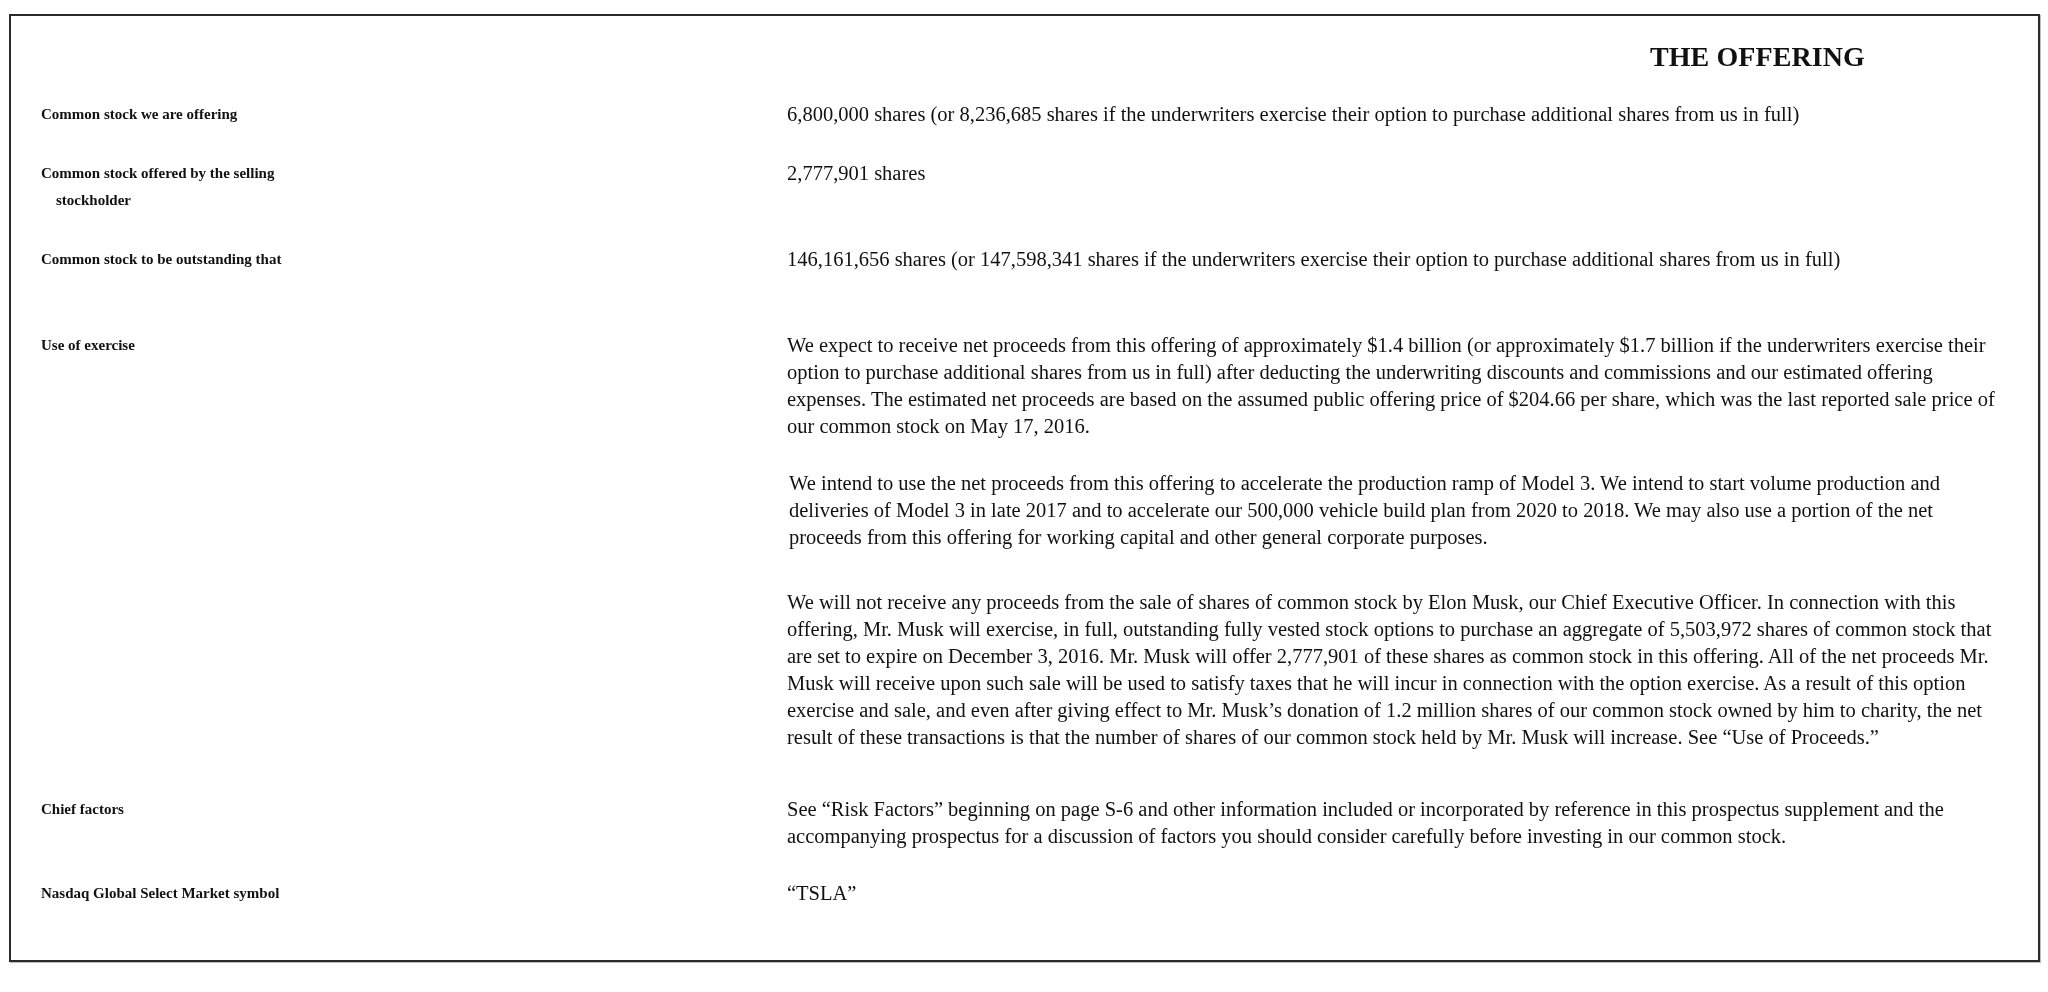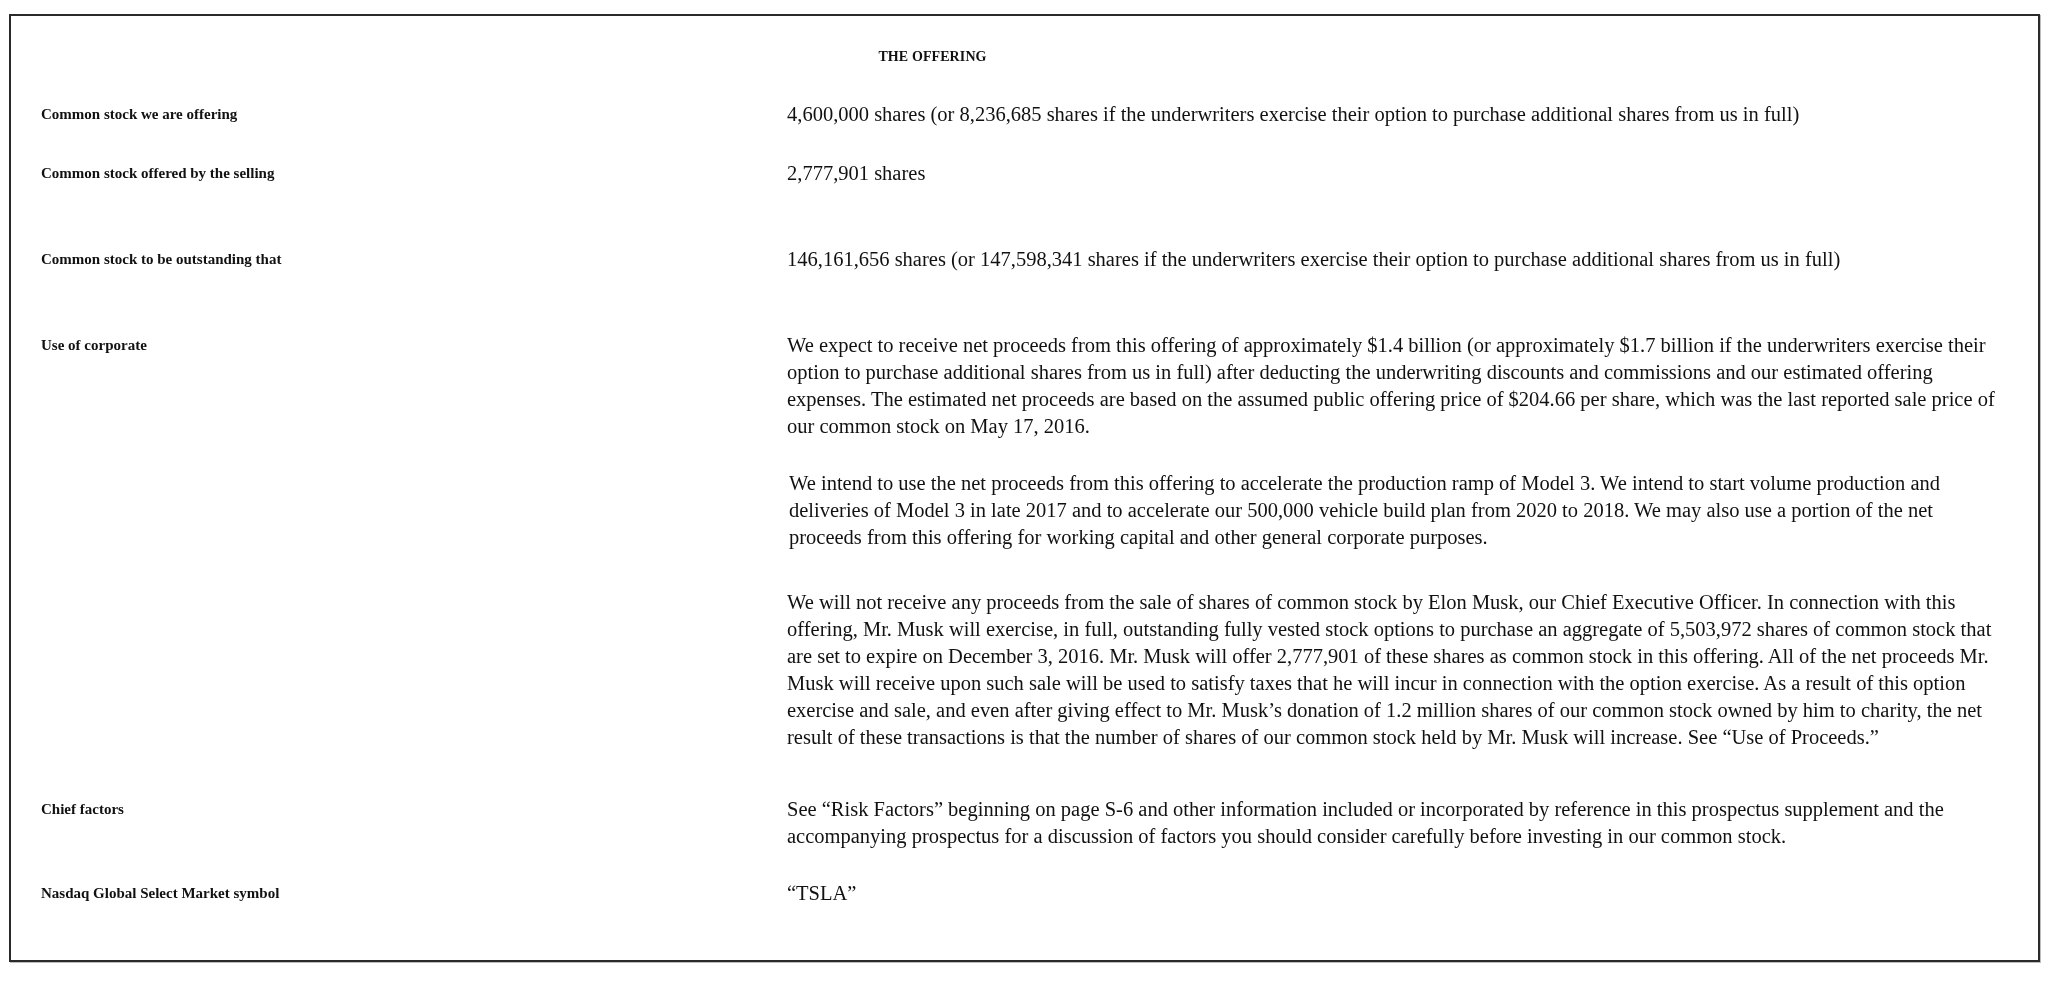--- a/index.html
+++ b/index.html
@@ -23,23 +23,23 @@
       height: 948px;
       border: 2px solid #2a2a2a;
       box-sizing: border-box;
       box-shadow: 1px 1px 0 #bdbdbd;
     }
     .title {
       position: absolute;
       left: 0;
       width: 1865px;
       top: 44px;
-      text-align: center;
+      text-align: right;
       font-weight: bold;
-      font-size: 14px;
+      font-size: 28px;
       line-height: 26px;
       letter-spacing: 0.1px;
     }
     .row {
       position: absolute;
       left: 0;
       width: 2048px;
     }
     .label {
       position: absolute;
@@ -76,45 +76,46 @@
 
 <div class="frame"></div>
 
 <div class="title">THE OFFERING</div>
 
 <div class="row" style="top:101px;">
   <div class="label">
     <span>Common stock we are offering</span>
   </div>
   <div class="value">
-    <p>4,600,000 shares (or 8,236,685 shares if the underwriters exercise their option to purchase additional shares from us in full)</p>
+    <p>6,800,000 shares (or 8,236,685 shares if the underwriters exercise their option to purchase additional shares from us in full)</p>
   </div>
 </div>
 
 <div class="row" style="top:160px;">
   <div class="label">
     <span>Common stock offered by the selling</span>
+    <span class="cont">stockholder</span>
   </div>
   <div class="value">
     <p>2,777,901 shares</p>
   </div>
 </div>
 
 <div class="row" style="top:246px;">
   <div class="label">
     <span>Common stock to be outstanding that</span>
   </div>
   <div class="value">
     <p>146,161,656 shares (or 147,598,341 shares if the underwriters exercise their option to purchase additional shares from us in full)</p>
   </div>
 </div>
 
 <div class="row" style="top:332px;">
   <div class="label">
-    <span>Use of corporate</span>
+    <span>Use of exercise</span>
   </div>
   <div class="value">
     <p class="p1">We expect to receive net proceeds from this offering of approximately $1.4 billion (or approximately $1.7 billion if the underwriters exercise their option to purchase additional shares from us in full) after deducting the underwriting discounts and commissions and our estimated offering expenses. The estimated net proceeds are based on the assumed public offering price of $204.66 per share, which was the last reported sale price of our common stock on May 17, 2016.</p>
     <p class="p2">We intend to use the net proceeds from this offering to accelerate the production ramp of Model 3. We intend to start volume production and deliveries of Model 3 in late 2017 and to accelerate our 500,000 vehicle build plan from 2020 to 2018. We may also use a portion of the net proceeds from this offering for working capital and other general corporate purposes.</p>
     <p class="p3">We will not receive any proceeds from the sale of shares of common stock by Elon Musk, our Chief Executive Officer. In connection with this offering, Mr. Musk will exercise, in full, outstanding fully vested stock options to purchase an aggregate of 5,503,972 shares of common stock that are set to expire on December 3, 2016. Mr. Musk will offer 2,777,901 of these shares as common stock in this offering. All of the net proceeds Mr. Musk will receive upon such sale will be used to satisfy taxes that he will incur in connection with the option exercise. As a result of this option exercise and sale, and even after giving effect to Mr. Musk’s donation of 1.2 million shares of our common stock owned by him to charity, the net result of these transactions is that the number of shares of our common stock held by Mr. Musk will increase. See “Use of Proceeds.”</p>
   </div>
 </div>
 
 <div class="row" style="top:796px;">
   <div class="label">

